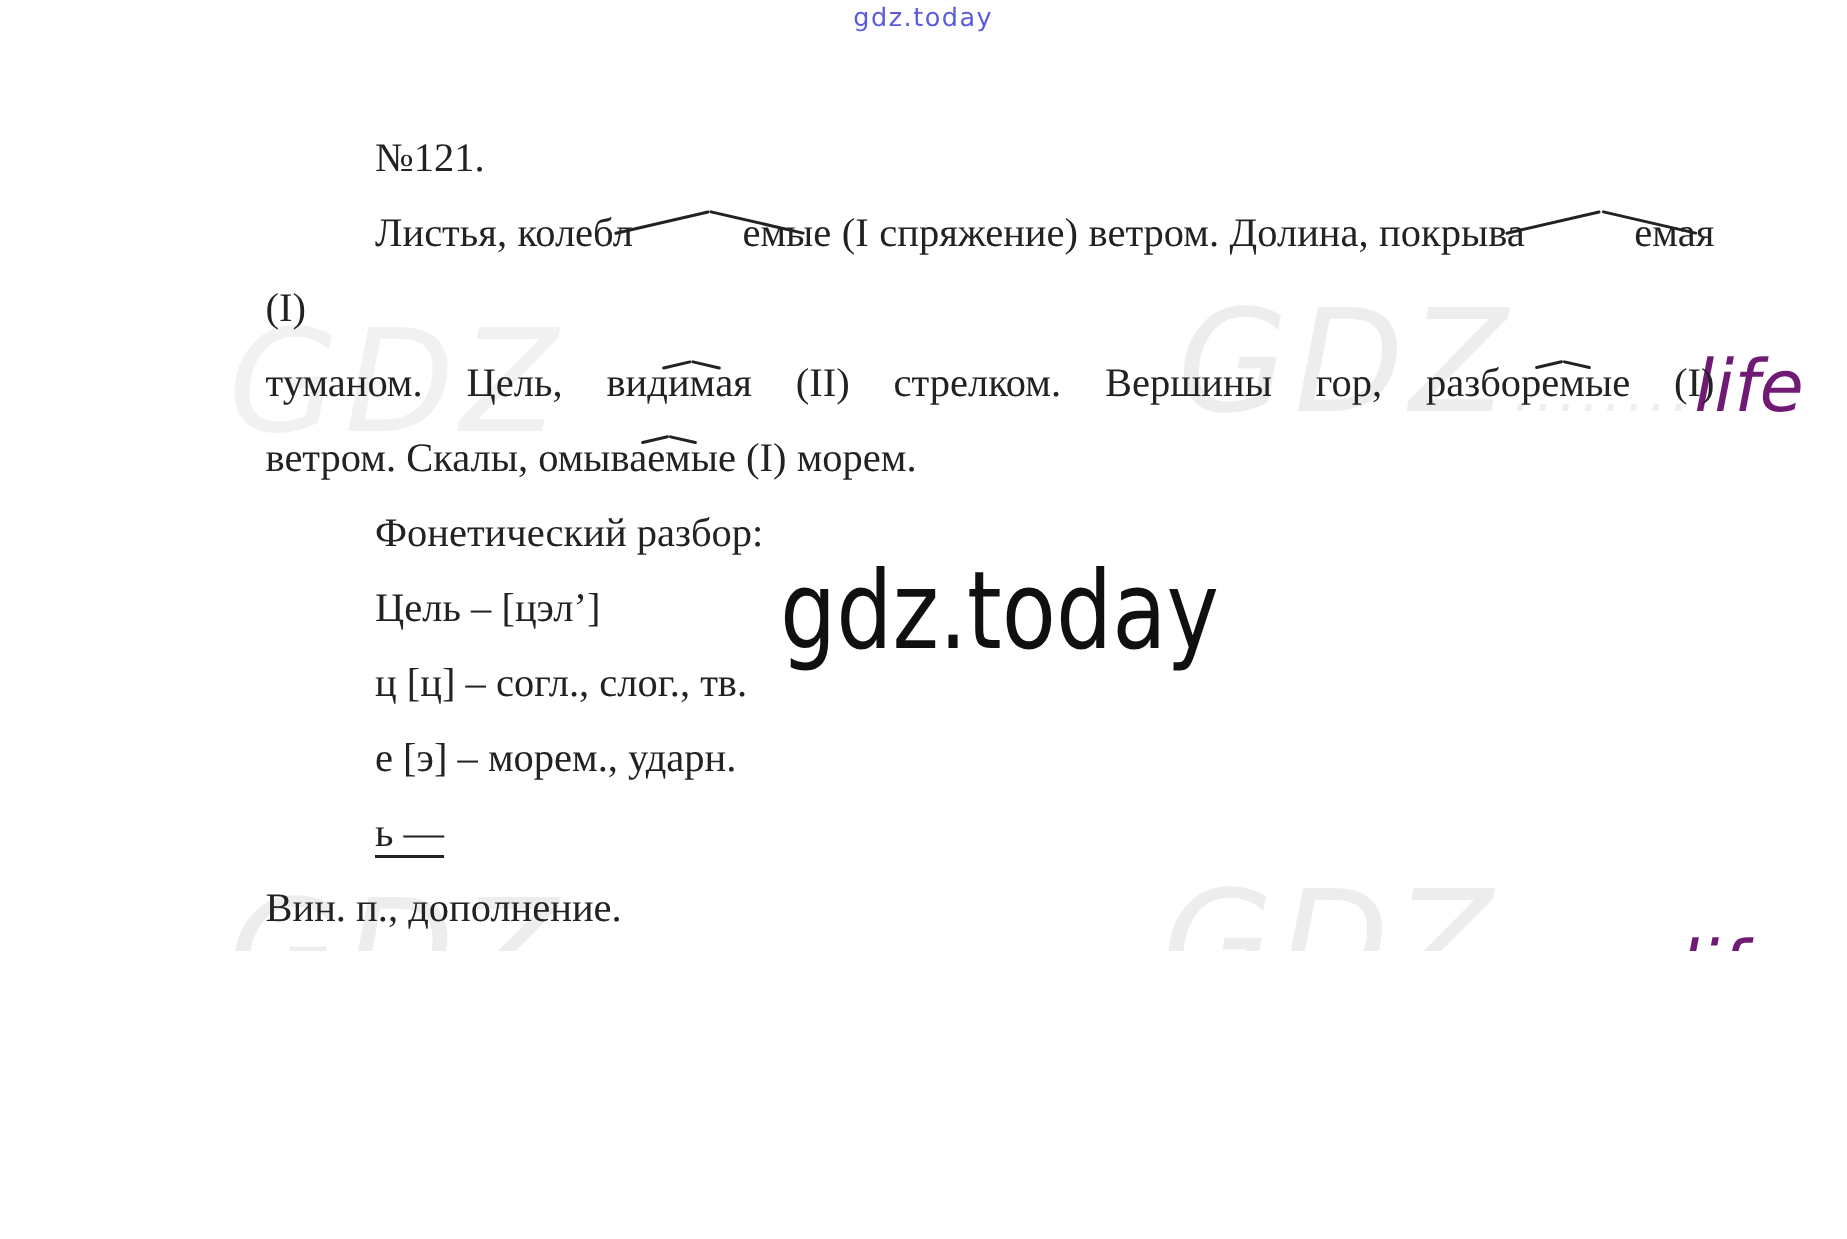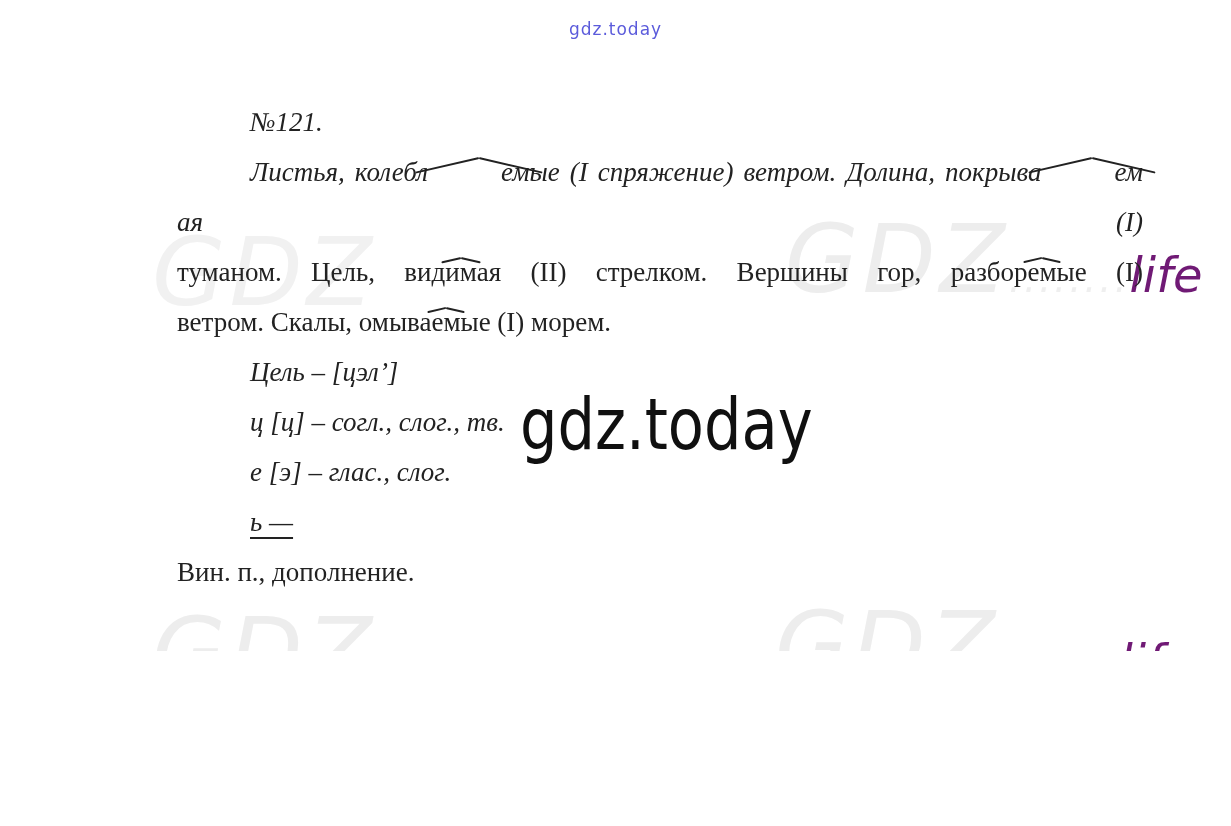--- a/index.html
+++ b/index.html
@@ -8,21 +8,20 @@
     background: #ffffff;
   }
   .page {
     position: relative;
     width: 1231px;
     height: 634px;
     background: #ffffff;
     overflow: hidden;
     font-family: "Liberation Serif", "DejaVu Serif", serif;
     color: #222222;
-    margin-top: 17px;
   }
 
   
   .wm-top {
     position: absolute;
     left: 0; right: 0; top: 2px;
     text-align: center;
     font-family: "DejaVu Sans", sans-serif;
     font-size: 17px;
     font-weight: 400;
@@ -70,21 +69,21 @@
   .content {
     position: absolute;
     left: 177px;
     top: 80px;
     width: 966px;
     font-size: 27px;
     line-height: 50px;
     z-index: 1;
   }
   .tline { white-space: normal; }
-  .tline.indent { text-indent: 73px; font-style: italic; }
+  .tline.indent { text-indent: 73px; }
   .tline.jline {
     text-align: justify;
     text-align-last: justify;
   }
   .tline.u > span {
     text-decoration: underline;
     text-decoration-thickness: 2px;
     text-underline-offset: 6px;
   }
 
@@ -131,22 +130,23 @@
   </div>
   <div class="wm-bg wm-d">
     <span class="g">GDZ</span><span class="dots">........</span><span class="suf">life</span>
   </div>
 
   <div class="content">
       <div class="tline indent"><span>№121.</span></div>
       <div class="tline jline indent"><span>Листья, колебл</span><span class="hat">ем</span><span>ые (I спряжение) ветром. Долина, покрыва</span><span class="hat">ем</span><span>ая (I)</span></div>
       <div class="tline jline"><span>туманом. Цель, вид</span><span class="hat">им</span><span>ая (II) стрелком. Вершины гор, разбор</span><span class="hat">ем</span><span>ые (I)</span></div>
       <div class="tline"><span>ветром. Скалы, омыва</span><span class="hat">ем</span><span>ые (I) морем.</span></div>
+      <div class="tline indent"><span>Фонетический разбор:</span></div>
       <div class="tline indent"><span>Цель – [цэл’]</span></div>
       <div class="tline indent"><span>ц [ц] – согл., слог., тв.</span></div>
-      <div class="tline indent"><span>е [э] – глас., слог.</span></div>
+      <div class="tline indent"><span>е [э] – морем., ударн.</span></div>
       <div class="tline indent u"><span>ь —</span></div>
       <div class="tline"><span>Вин. п., дополнение.</span></div>
     </div>
 
   <div class="wm-center">gdz.today</div>
 
 </div>
 
 </body></html>

